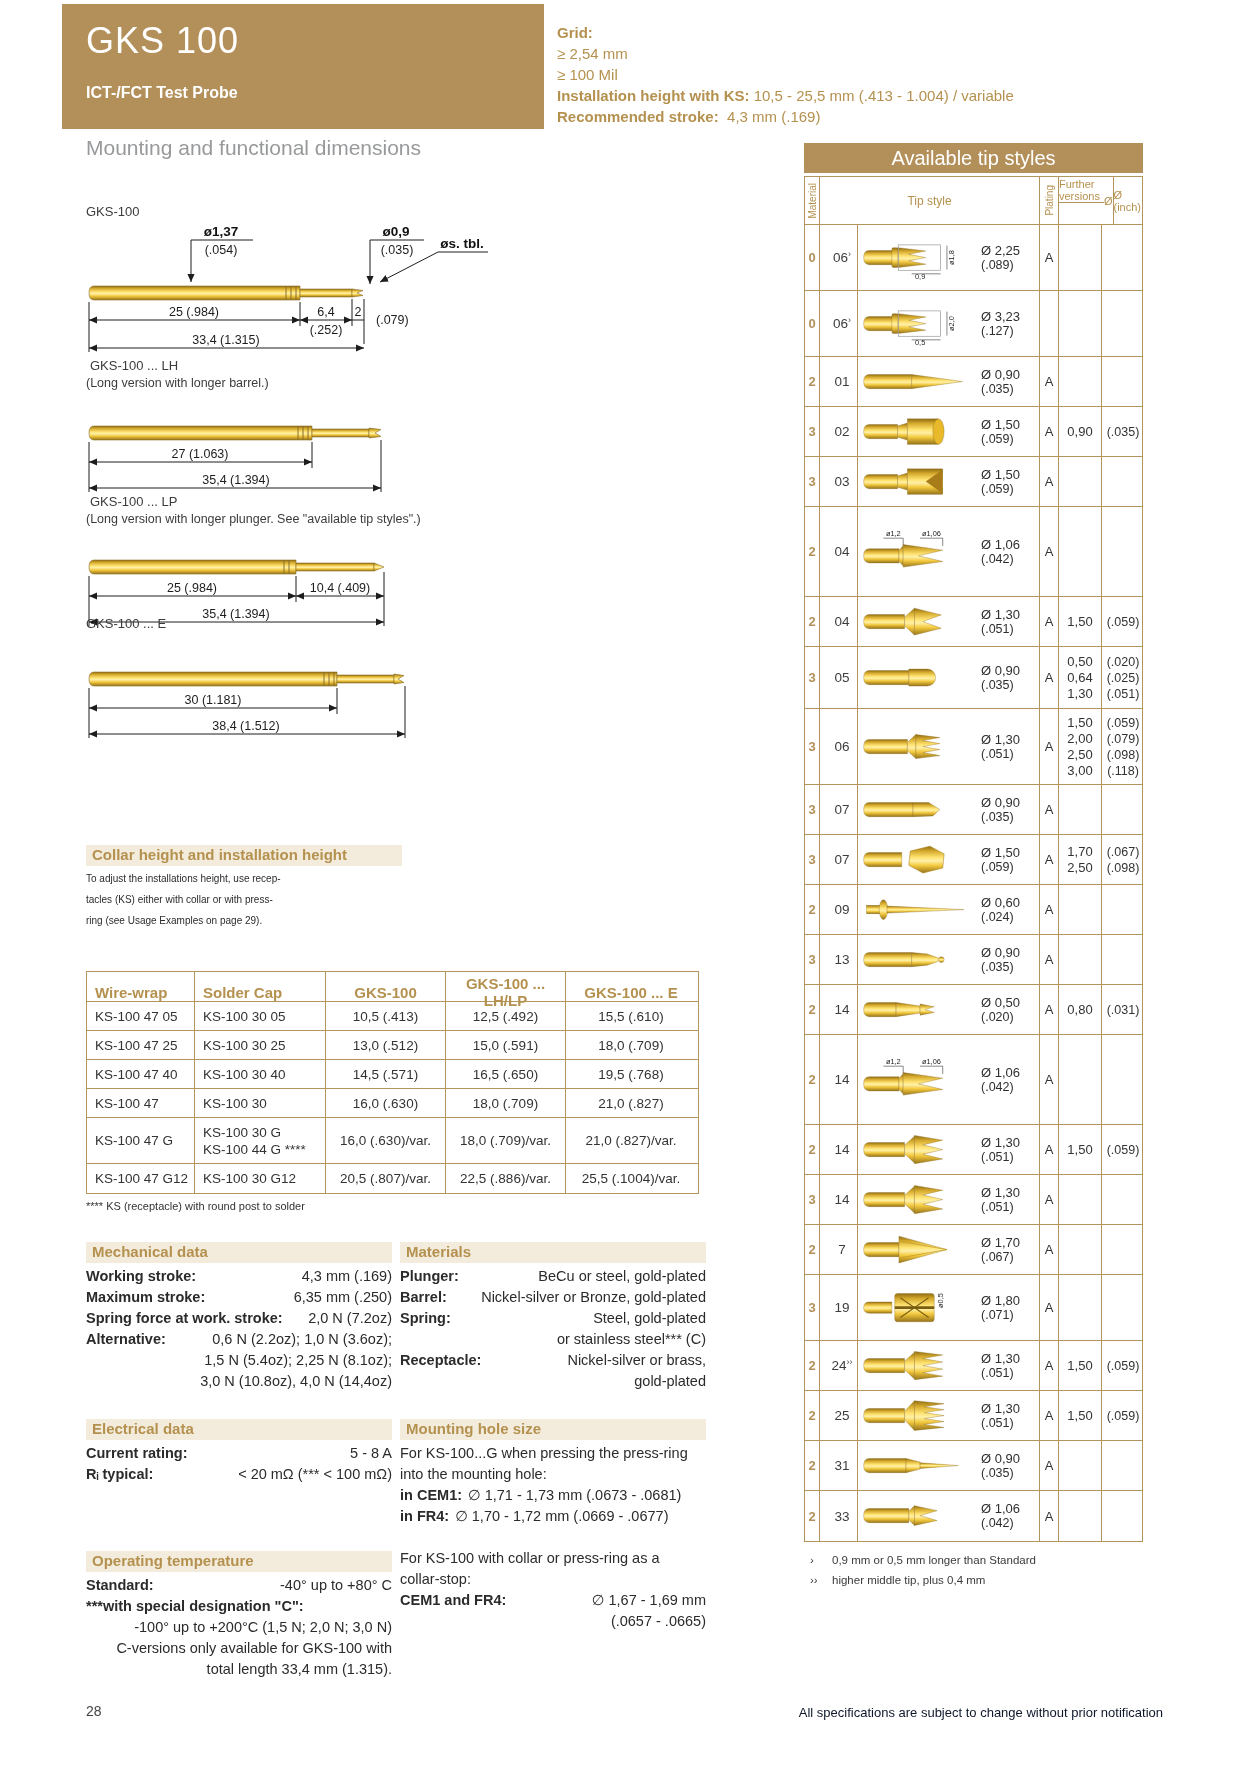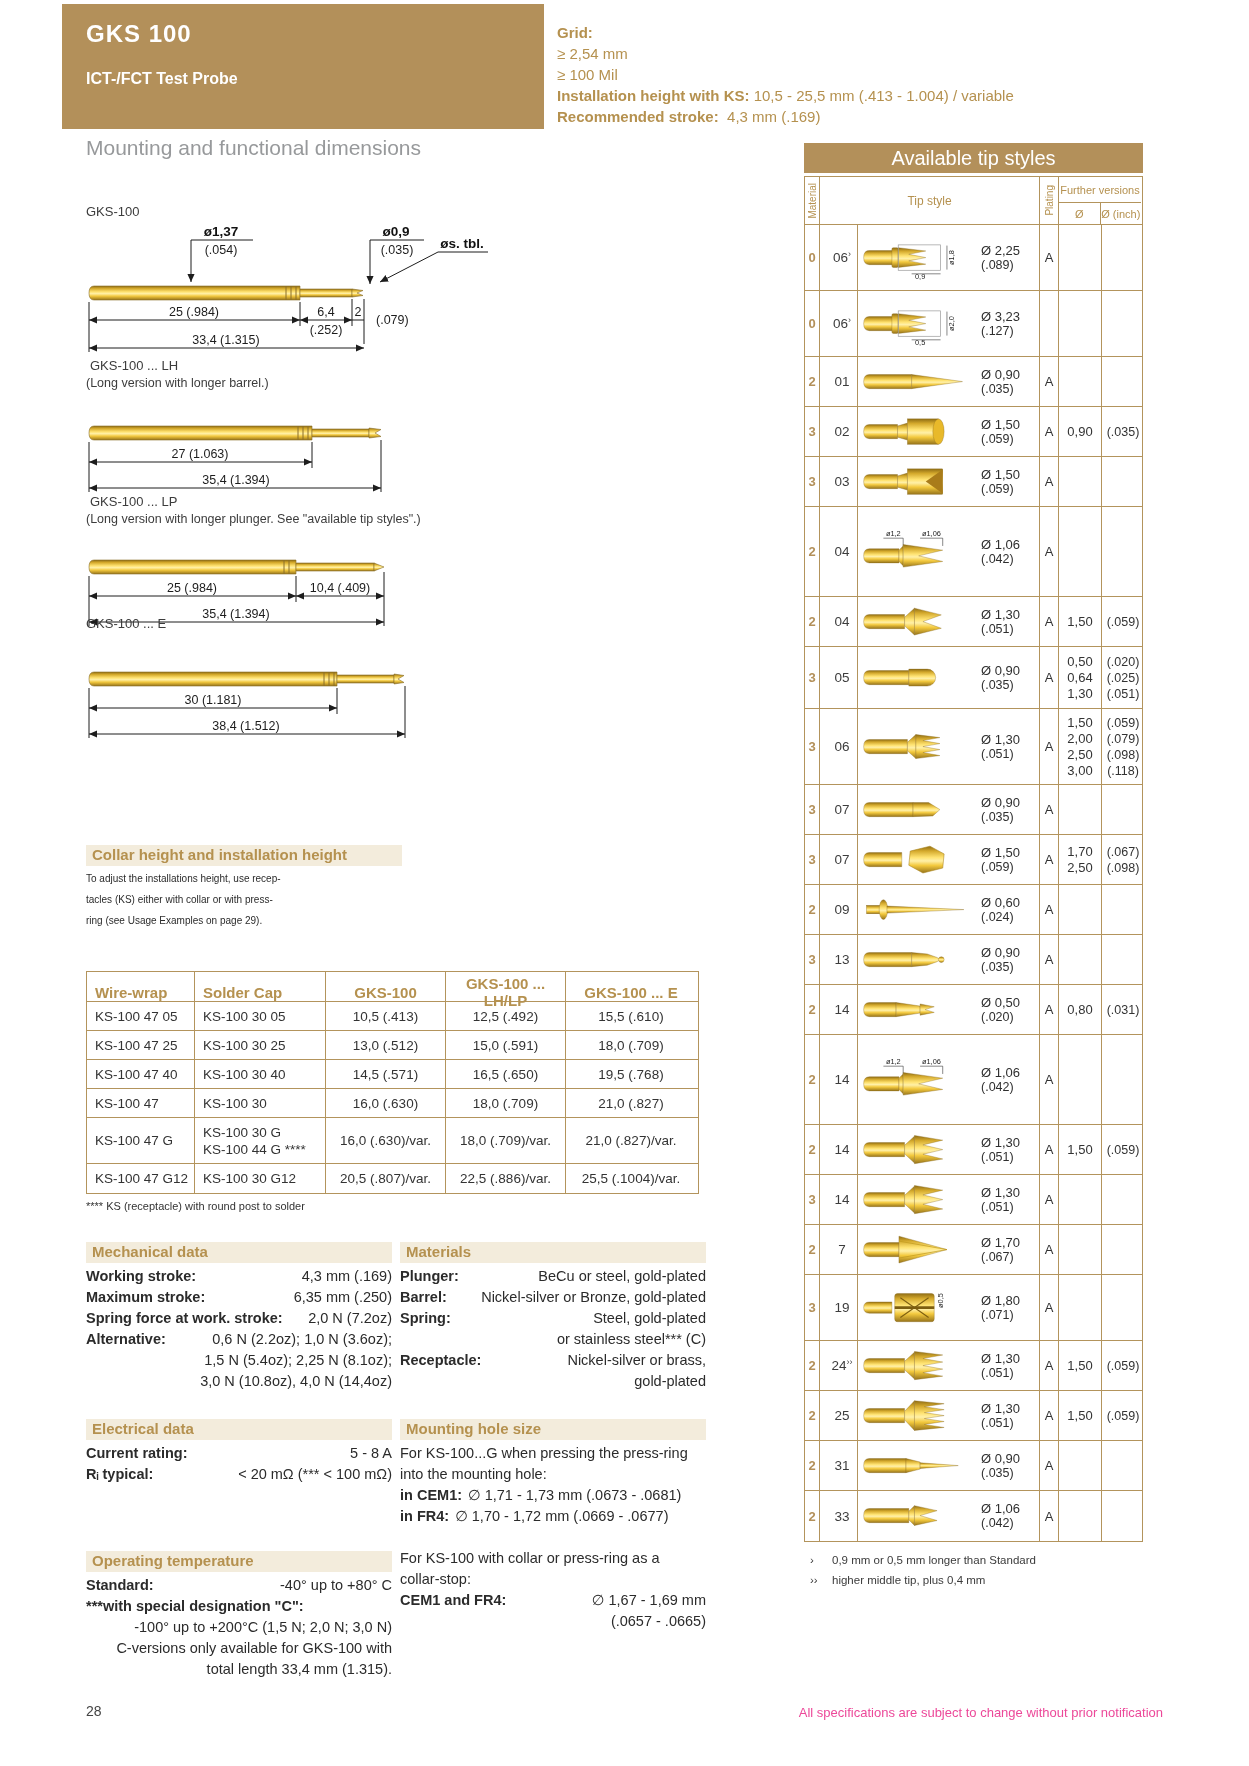--- a/index.html
+++ b/index.html
@@ -4,21 +4,21 @@
 <style>
   :root{
     --gold:#b3905a; --goldtext:#b5914f; --beige:#f3ecdc; --tb:#b3945c; --ink:#2b2b2b;
   }
   *{box-sizing:border-box;margin:0;padding:0}
   body{font-family:"Liberation Sans",sans-serif;background:#fff;color:var(--ink)}
   .page{position:relative;width:1249px;height:1766px;background:#fff;overflow:hidden}
 
   
   .brand{position:absolute;left:62px;top:4px;width:482px;height:125px;background:var(--gold);color:#fff;padding:16px 0 0 24px}
-  .brand h1{font-size:24px;font-weight:700;letter-spacing:1px}
+  .brand h1{font-size:36px;font-weight:400;letter-spacing:1px}
   .brand .sub{margin-top:22px;font-size:16px;font-weight:bold}
   .specs{position:absolute;left:557px;top:22px;width:640px;color:var(--goldtext);font-size:15px;line-height:21px}
   .specs b{font-weight:bold}
 
   .main-title{position:absolute;left:86px;top:136px;font-size:21px;color:#97999b}
 
   
   .dlabel{position:absolute;font-size:13px;color:#3c3c3c}
   .dsub{position:absolute;font-size:12.5px;color:#3c3c3c}
   svg .dt{font-size:12.5px;fill:#1d1d1d}
@@ -59,21 +59,21 @@
   .gap20{height:21px}
 
   
   .tiptable{position:absolute;left:804px;top:143px;width:339px}
   .tiptitle{height:30px;background:var(--gold);color:#fff;font-size:20px;text-align:center;line-height:30px}
   .tipbox{margin-top:3px;border:1.5px solid var(--tb)}
   .thead{display:grid;grid-template-columns:15px 220px 19px 82px;height:48px;border-bottom:1px solid var(--tb)}
   .th-mat,.th-plat{border-right:1px solid var(--tb);display:flex;align-items:center;justify-content:center}
   .vtext{writing-mode:vertical-rl;transform:rotate(180deg);font-size:10px;color:var(--goldtext)}
   .th-tip{border-right:1px solid var(--tb);display:flex;align-items:center;justify-content:center;color:var(--goldtext);font-size:12px}
-  .th-fv{display:flex;flex-direction:column}
+  .th-fv{display:flex;}
   .th-fv-top{height:26px;border-bottom:1px solid var(--tb);display:flex;align-items:center;justify-content:center;color:var(--goldtext);font-size:11px}
   .th-fv-bot{display:flex;flex:1}
   .th-fv-bot div{flex:1;display:flex;align-items:center;justify-content:center;color:var(--goldtext);font-size:11px}
   .th-fv-bot div+div{border-left:1px solid var(--tb)}
   .trow{display:grid;grid-template-columns:15px 38px 182px 19px 43px 42px;border-bottom:1px solid var(--tb)}
   .trow:last-child{border-bottom:none}
   .tc{border-right:1px solid var(--tb);display:flex;align-items:center;justify-content:center;overflow:hidden}
   .tc:last-child{border-right:none}
   .cmat{color:var(--gold);font-weight:bold;font-size:13px}
   .ccode{justify-content:center;padding-left:7px;font-size:13.5px;color:#3d3d3d}
@@ -83,21 +83,21 @@
   .tdia{margin-left:auto;width:58px;text-align:left;padding-right:4px;font-size:13px;color:#2f2f2f;line-height:15px}
   .tdia .tin{font-size:12.5px}
   .cplat{font-size:13px;color:#333}
   .cfv,.cfvin{font-size:13px;color:#333;white-space:pre-line;text-align:center;line-height:16px}
   .cfvin{font-size:12.5px}
   .tip-foot{position:absolute;left:810px;top:1550px;width:360px;font-size:11.5px;color:#3b3b3b}
   .tip-foot .fr{display:flex;line-height:20px}
   .tip-foot .fm{width:22px;color:#3b3b3b}
 
   .pageno{position:absolute;left:86px;top:1703px;font-size:14px;color:#444}
-  .disclaimer{position:absolute;right:86px;top:1705px;font-size:13px;color:#ec4899}
+  .disclaimer{position:absolute;right:86px;top:1705px;font-size:13px;color:#0f172a}
 </style>
 </head>
 <body>
 
 <div class="page">
 
   <svg width="0" height="0" style="position:absolute">
     <defs>
       <linearGradient id="gold" x1="0" y1="0" x2="0" y2="1">
         <stop offset="0" stop-color="#8f6d14"></stop>

